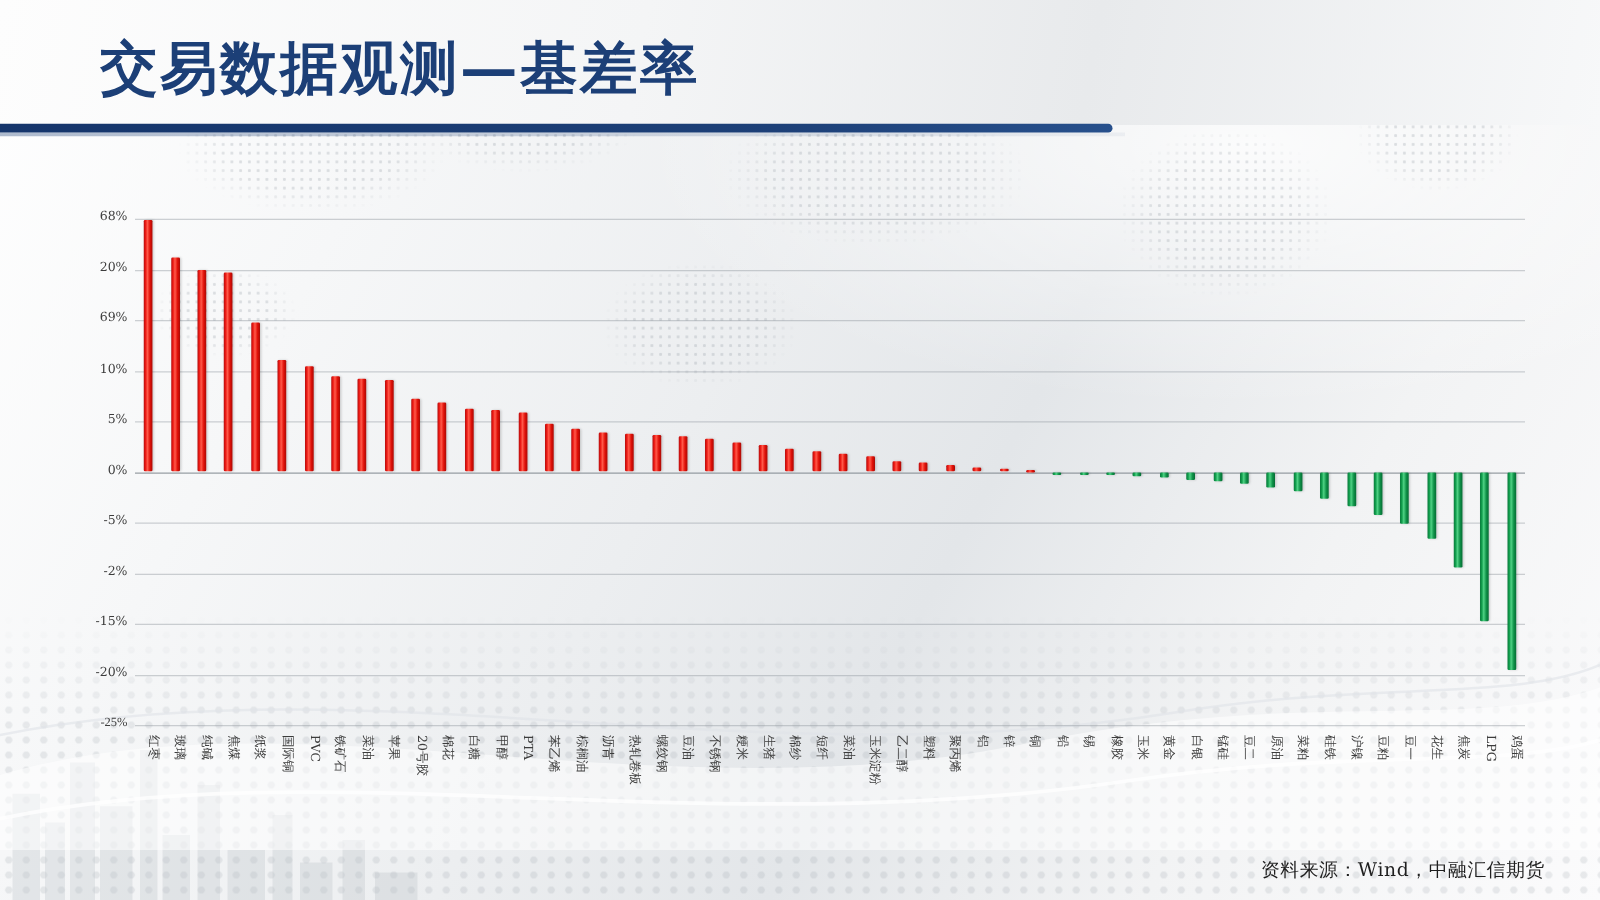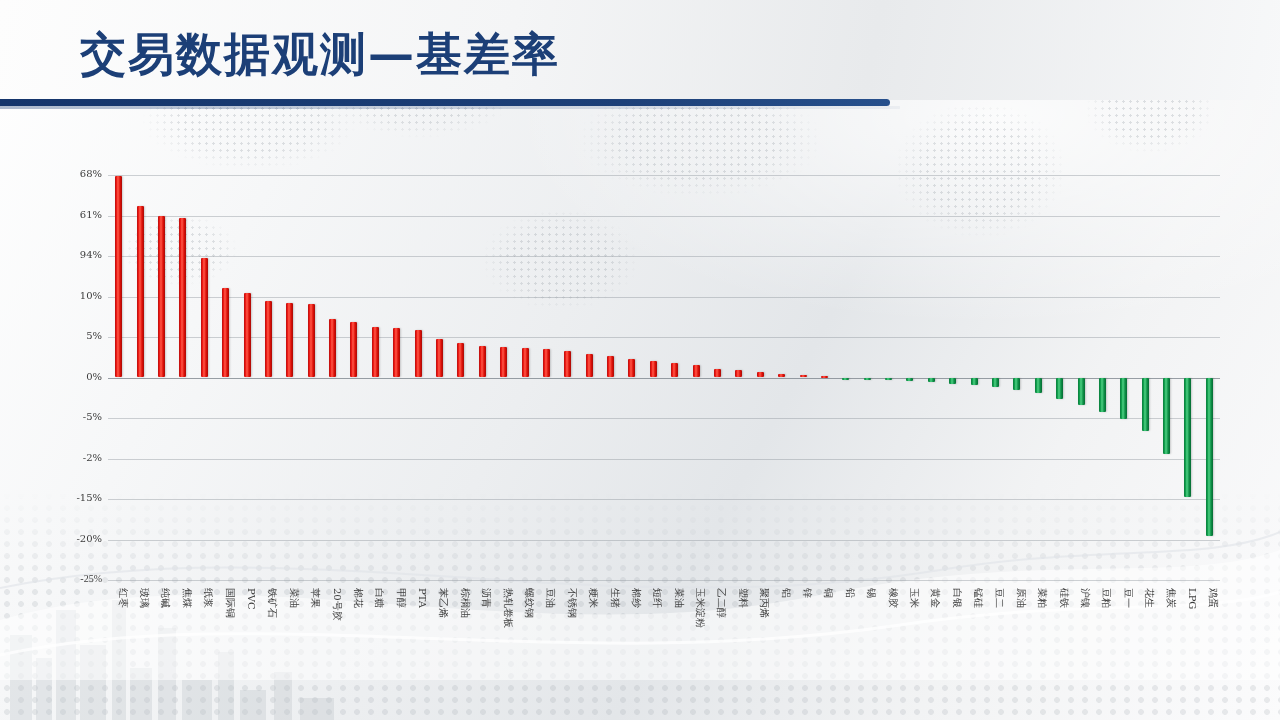--- a/index.html
+++ b/index.html
@@ -163,22 +163,22 @@
           <div class="gridline" style="top: 162px;"></div>
           <div class="zeroline" style="top: 202.5px;"></div>
           <div class="gridline" style="top: 243px;"></div>
           <div class="gridline" style="top: 283.5px;"></div>
           <div class="gridline" style="top: 324px;"></div>
           <div class="gridline" style="top: 364.5px;"></div>
           <div class="gridline" style="top: 405px;"></div>
         </div>
       <div id="yticks">
           <div class="ytick" style="top: 0px;">68%</div>
-          <div class="ytick" style="top: 40.5px;">61%</div>
-          <div class="ytick" style="top: 81px;">94%</div>
+          <div class="ytick" style="top: 40.5px;">20%</div>
+          <div class="ytick" style="top: 81px;">69%</div>
           <div class="ytick" style="top: 121.5px;">10%</div>
           <div class="ytick" style="top: 162px;">5%</div>
           <div class="ytick" style="top: 202.5px;">0%</div>
           <div class="ytick" style="top: 243px;">-5%</div>
           <div class="ytick" style="top: 283.5px;">-2%</div>
           <div class="ytick" style="top: 324px;">-15%</div>
           <div class="ytick" style="top: 364.5px;">-20%</div>
           <div class="ytick" style="top: 405px; font-family: Liberation Serif, serif;">-25%</div>
         </div>
       <div id="bars">
@@ -285,14 +285,15 @@
           <div class="xlabel" style="left: 998.385px; top: 413px;">豆粕</div>
           <div class="xlabel" style="left: 1019.77px; top: 413px;">豆一</div>
           <div class="xlabel" style="left: 1041.15px; top: 413px;">花生</div>
           <div class="xlabel" style="left: 1062.54px; top: 413px;">焦炭</div>
           <div class="xlabel" style="left: 1083.92px; top: 413px;">LPG</div>
           <div class="xlabel" style="left: 1105.31px; top: 413px;">鸡蛋</div>
         </div>
     </div>
   </div>
 
+  <div id="source-note">资料来源：Wind，中融汇信期货</div>
 
 </div>
 
 </body></html>

